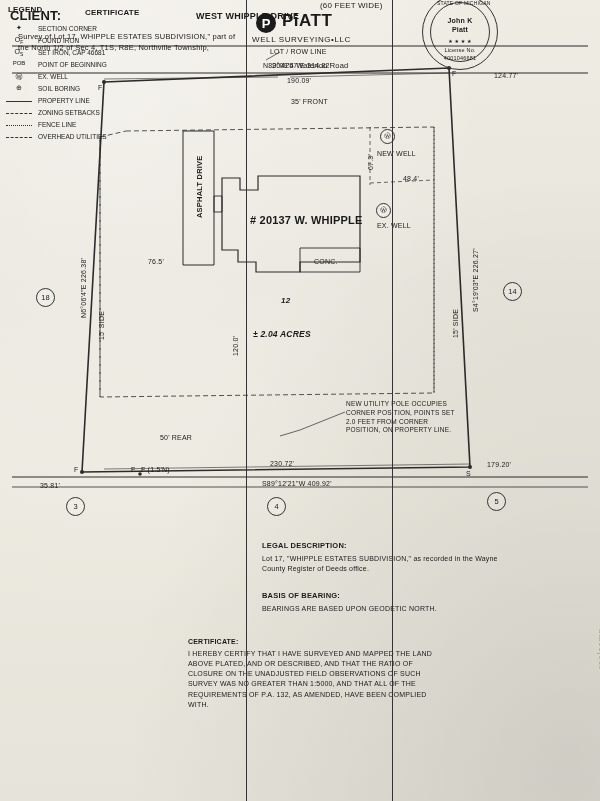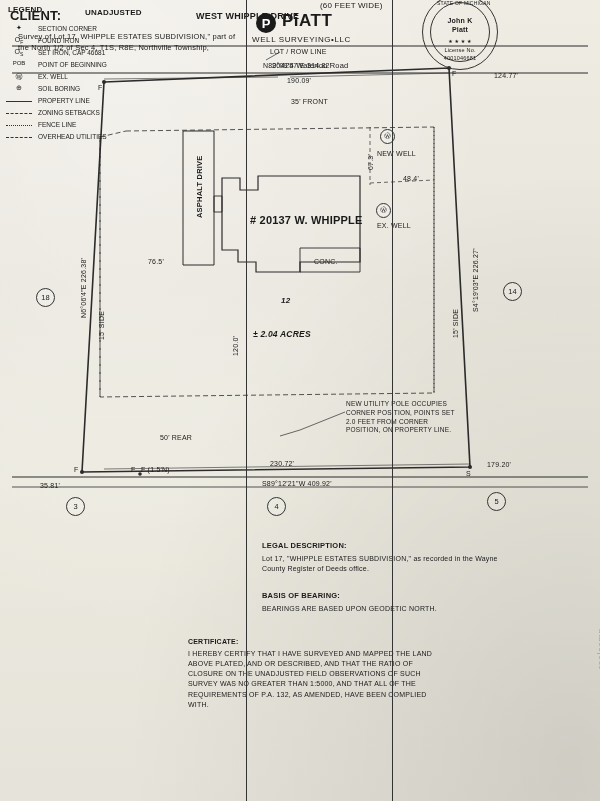--- a/index.html
+++ b/index.html
@@ -217,21 +217,21 @@
 <div class="txt" style="left:262px;top:604px;width:280px;white-space:normal;line-height:1.45;font-size:7px;">BEARINGS ARE BASED UPON GEODETIC NORTH.</div>
 
 <div class="txt b" style="left:188px;top:638px;font-size:7px;">CERTIFICATE:</div>
 <div class="txt" style="left:188px;top:649px;width:250px;white-space:normal;line-height:1.45;font-size:7px;">I HEREBY CERTIFY THAT I HAVE SURVEYED AND MAPPED THE LAND ABOVE PLATED, AND OR DESCRIBED, AND THAT THE RATIO OF CLOSURE ON THE UNADJUSTED FIELD OBSERVATIONS OF SUCH SURVEY WAS NO GREATER THAN 1:5000, AND THAT ALL OF THE REQUIREMENTS OF P.A. 132, AS AMENDED, HAVE BEEN COMPLIED WITH.</div>
 
 <div id="titleblock">
   <div class="tb-div" style="left:246px;"></div>
   <div class="tb-div" style="left:392px;"></div>
 
   <div class="txt b" style="left:10px;top:9px;font-size:13px;">CLIENT:</div>
-  <div class="txt b" style="left:85px;top:9px;font-size:8px;">UNADJUSTED</div>
+  <div class="txt b" style="left:85px;top:9px;font-size:8px;">CERTIFICATE</div>
   <div class="txt" style="left:18px;top:31px;width:222px;white-space:normal;line-height:1.5;font-size:7.5px;">Survey of Lot 17, WHIPPLE ESTATES SUBDIVISION," part of the North 1/2 of Sec 4, T1S, R8E, Northville Township,</div>
 
   <div class="piatt-logo" style="left:256px;top:13px;">P</div>
   <div class="txt b" style="left:282px;top:12px;font-size:17px;letter-spacing:.5px;">PiATT</div>
   <div class="txt" style="left:252px;top:36px;font-size:8px;letter-spacing:.6px;">WELL SURVEYING•LLC</div>
   <div class="txt" style="left:272px;top:62px;font-size:7.5px;">20424 Waterloo Road</div>
 
   <div class="seal" style="left:422px;top:-6px;">
     <div class="txt" style="left:14px;top:6px;font-size:5px;">STATE OF MICHIGAN</div>
     <div class="inner">

